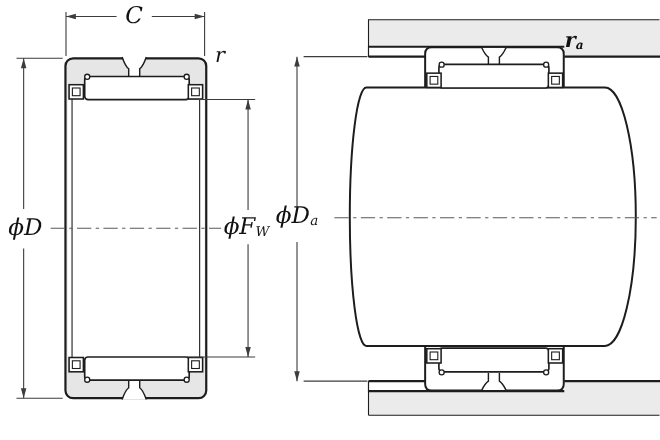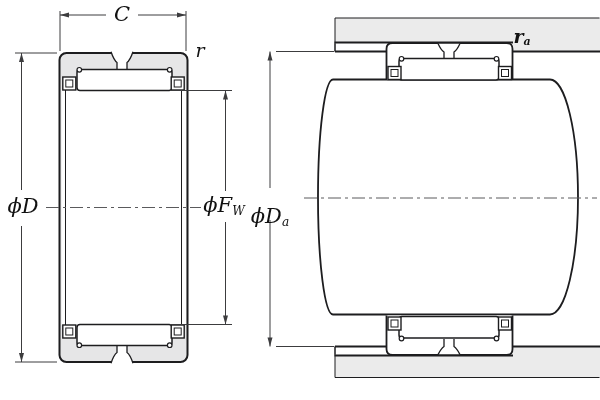--- a/index.html
+++ b/index.html
@@ -156,21 +156,21 @@
 </div>
 
 <div class="dim-label" style="left:23px; top:207px;">
   <span>ϕD</span><span class="sub"></span>
 </div>
 
 <div class="dim-label" style="left:224px; top:206px;text-align:center;">
   <span>ϕF</span><span class="sub">W</span>
 </div>
 
-<div class="dim-label" style="left:270px; top:217px;">
+<div class="dim-label" style="left:270px; top:196px;">
   <span>ϕD</span><span class="sub">a</span>
 </div>
 
 <div class="dim-label small" style="left:522px; top:37px;font-weight:bold;">
   <span>r</span><span class="sub">a</span>
 </div>
 
 </div>
 
 </body></html>

